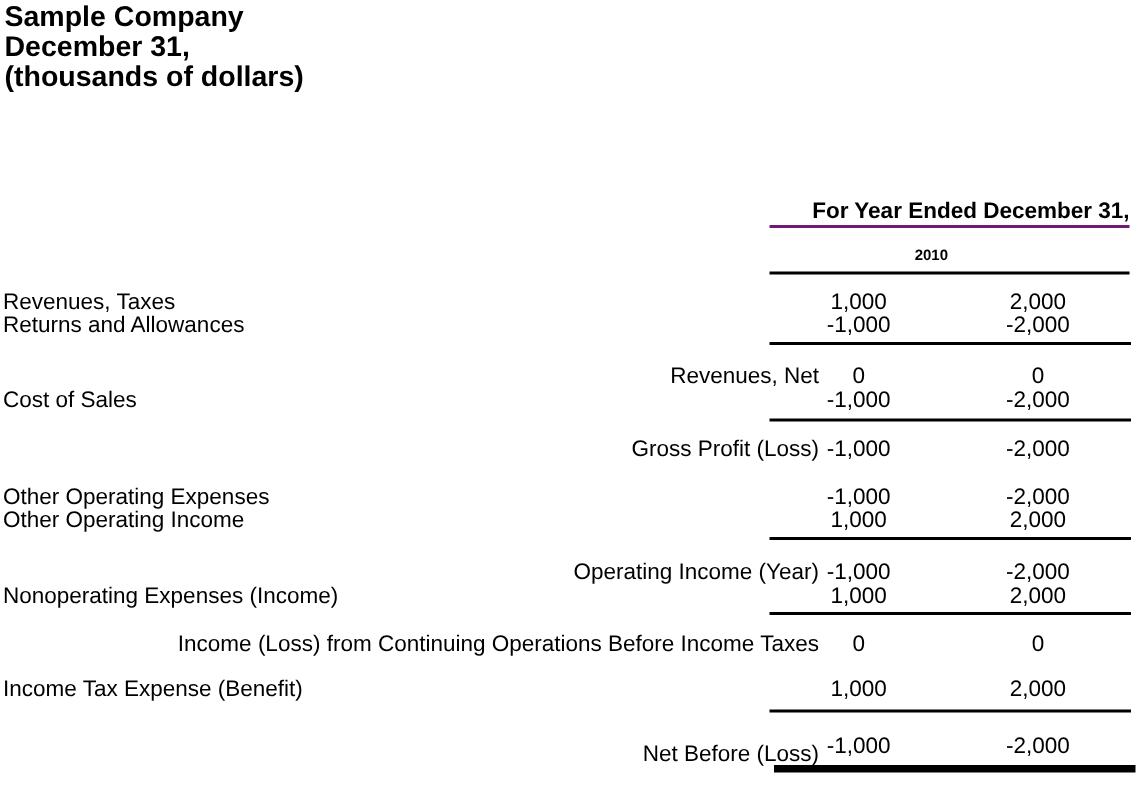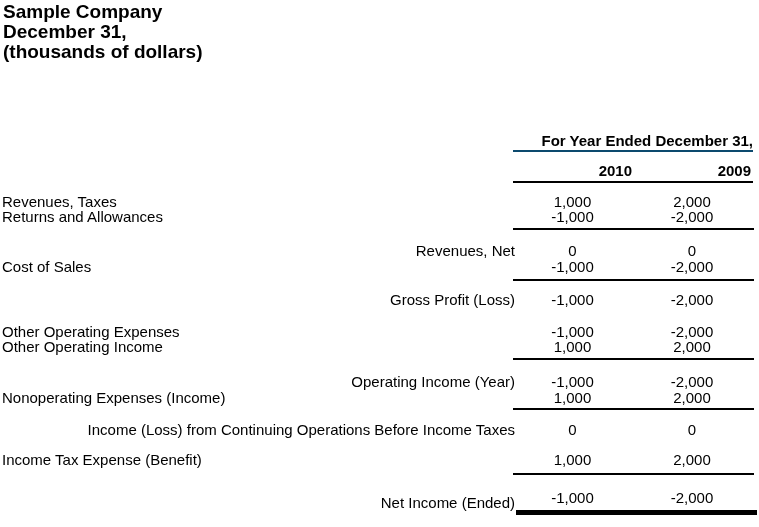--- a/index.html
+++ b/index.html
@@ -25,27 +25,27 @@
     position: absolute;
     left: 513px;
     top: 132px;
     width: 240px;
     height: 18px;
     box-sizing: content-box;
     font-size: 15px;
     font-weight: bold;
     line-height: 18px;
     text-align: right;
-    border-bottom: 2px solid #0c4a6e;
+    border-bottom: 2px solid #701a75;
     white-space: nowrap;
   }
   .year-col {
     position: absolute;
     top: 163px;
-    font-size: 15px;
+    font-size: 10px;
     font-weight: bold;
     line-height: 16px;
     text-align: right;
     white-space: nowrap;
   }
   .year-col.c1 { left: 513px; width: 119px; }
   .year-col.c2 { left: 633px; width: 118px; }
   .years-rule {
     position: absolute;
     left: 513px;
@@ -54,21 +54,21 @@
     height: 2px;
     background: #000000;
   }
   .row-label {
     position: absolute;
     font-size: 15px;
     line-height: 15px;
     white-space: nowrap;
   }
   .row-label.left { left: 2px; }
-  .row-label.right { left: 0; width: 515px; text-align: right; }
+  .row-label.right { left: 0; width: 515px; text-align: right; padding-left: 31px; }
   .cell-val {
     position: absolute;
     font-size: 15px;
     line-height: 15px;
     text-align: center;
     white-space: nowrap;
   }
   .cell-val.c1 { left: 513px; width: 119px; }
   .cell-val.c2 { left: 633px; width: 118px; }
   .section-rule {
@@ -93,21 +93,20 @@
 
   <div class="title-block">
     <div>Sample Company</div>
     <div>December 31,</div>
     <div>(thousands of dollars)</div>
   </div>
 
   <div class="period-header">For Year Ended December 31,</div>
 
   <div class="year-col c1">2010</div>
-  <div class="year-col c2">2009</div>
   <div class="years-rule"></div>
 
   <div id="rows-container">
       <div class="row-label left" style="top: 194px;">Revenues, Taxes</div>
       <div class="cell-val c1" style="top: 194px;">1,000</div>
       <div class="cell-val c2" style="top: 194px;">2,000</div>
       <div class="row-label left" style="top: 209px;">Returns and Allowances</div>
       <div class="cell-val c1" style="top: 209px;">-1,000</div>
       <div class="cell-val c2" style="top: 209px;">-2,000</div>
       <div class="section-rule" style="top: 228px;"></div>
@@ -135,19 +134,19 @@
       <div class="cell-val c1" style="top: 390px;">1,000</div>
       <div class="cell-val c2" style="top: 390px;">2,000</div>
       <div class="section-rule" style="top: 408px;"></div>
       <div class="row-label right" style="top: 422px;">Income (Loss) from Continuing Operations Before Income Taxes</div>
       <div class="cell-val c1" style="top: 422px;">0</div>
       <div class="cell-val c2" style="top: 422px;">0</div>
       <div class="row-label left" style="top: 452px;">Income Tax Expense (Benefit)</div>
       <div class="cell-val c1" style="top: 452px;">1,000</div>
       <div class="cell-val c2" style="top: 452px;">2,000</div>
       <div class="section-rule" style="top: 473px;"></div>
-      <div class="row-label right" style="top: 495px;">Net Income (Ended)</div>
+      <div class="row-label right" style="top: 495px;">Net Before (Loss)</div>
       <div class="cell-val c1" style="top: 490px;">-1,000</div>
       <div class="cell-val c2" style="top: 490px;">-2,000</div>
       <div class="grand-total-rule" style="top: 510px;"></div>
     </div>
 
 </div>
 
 </body></html>

